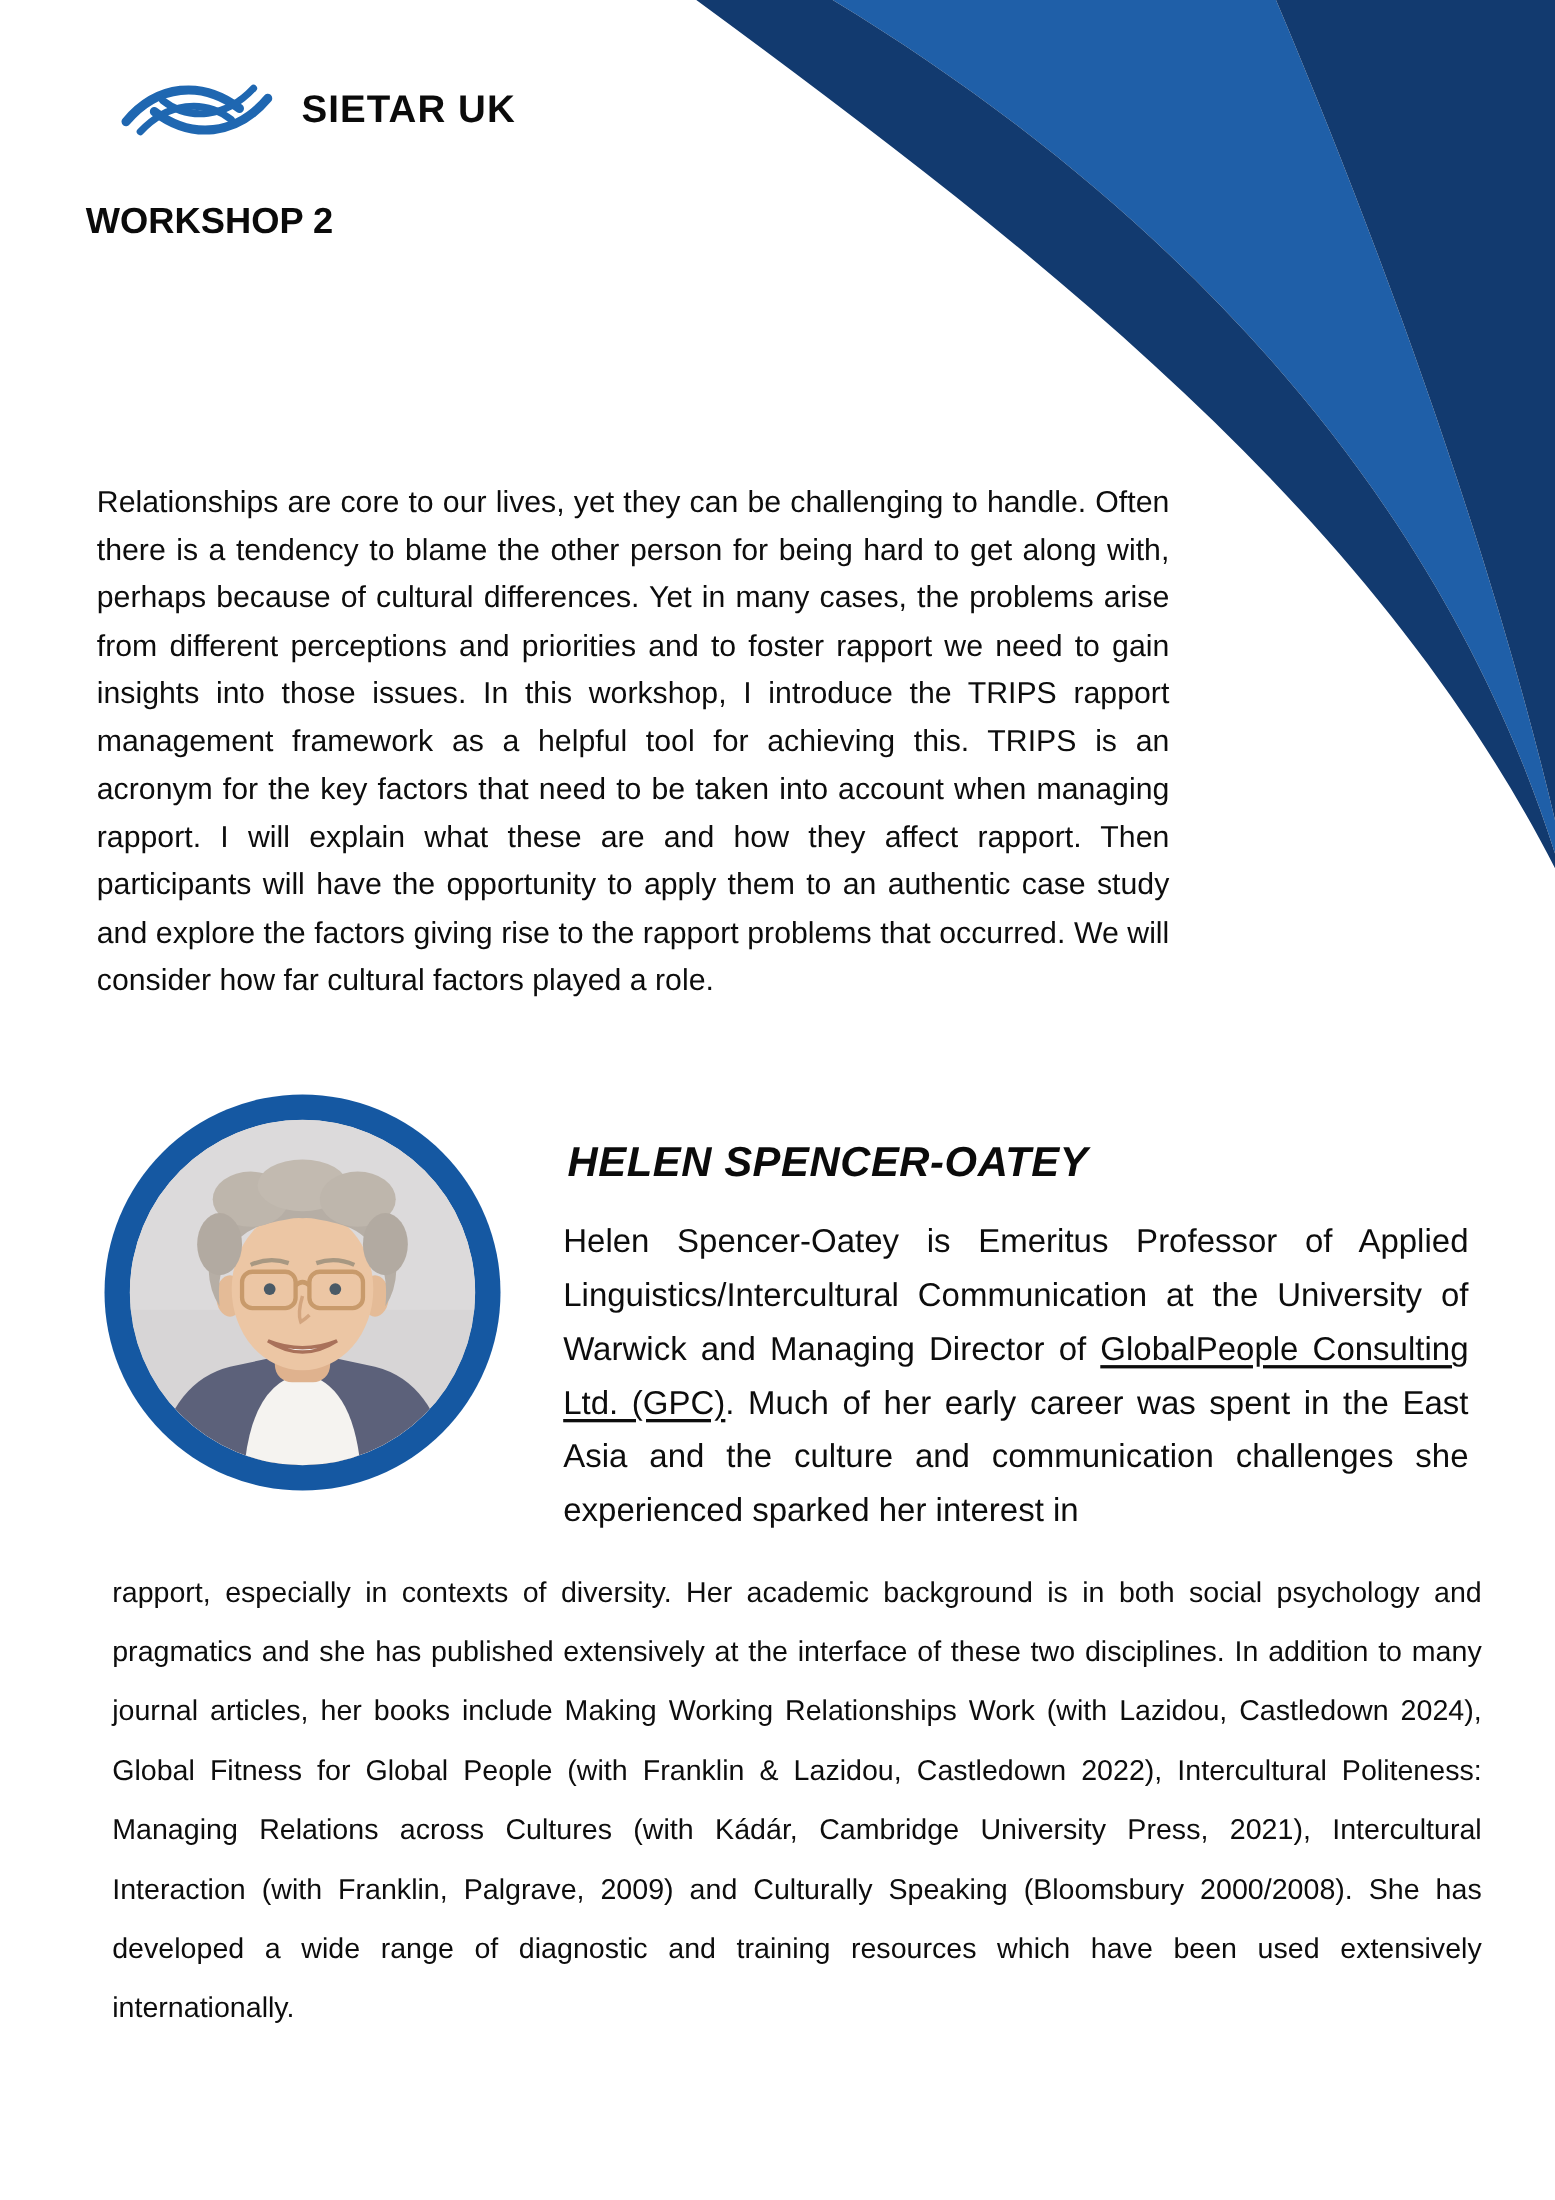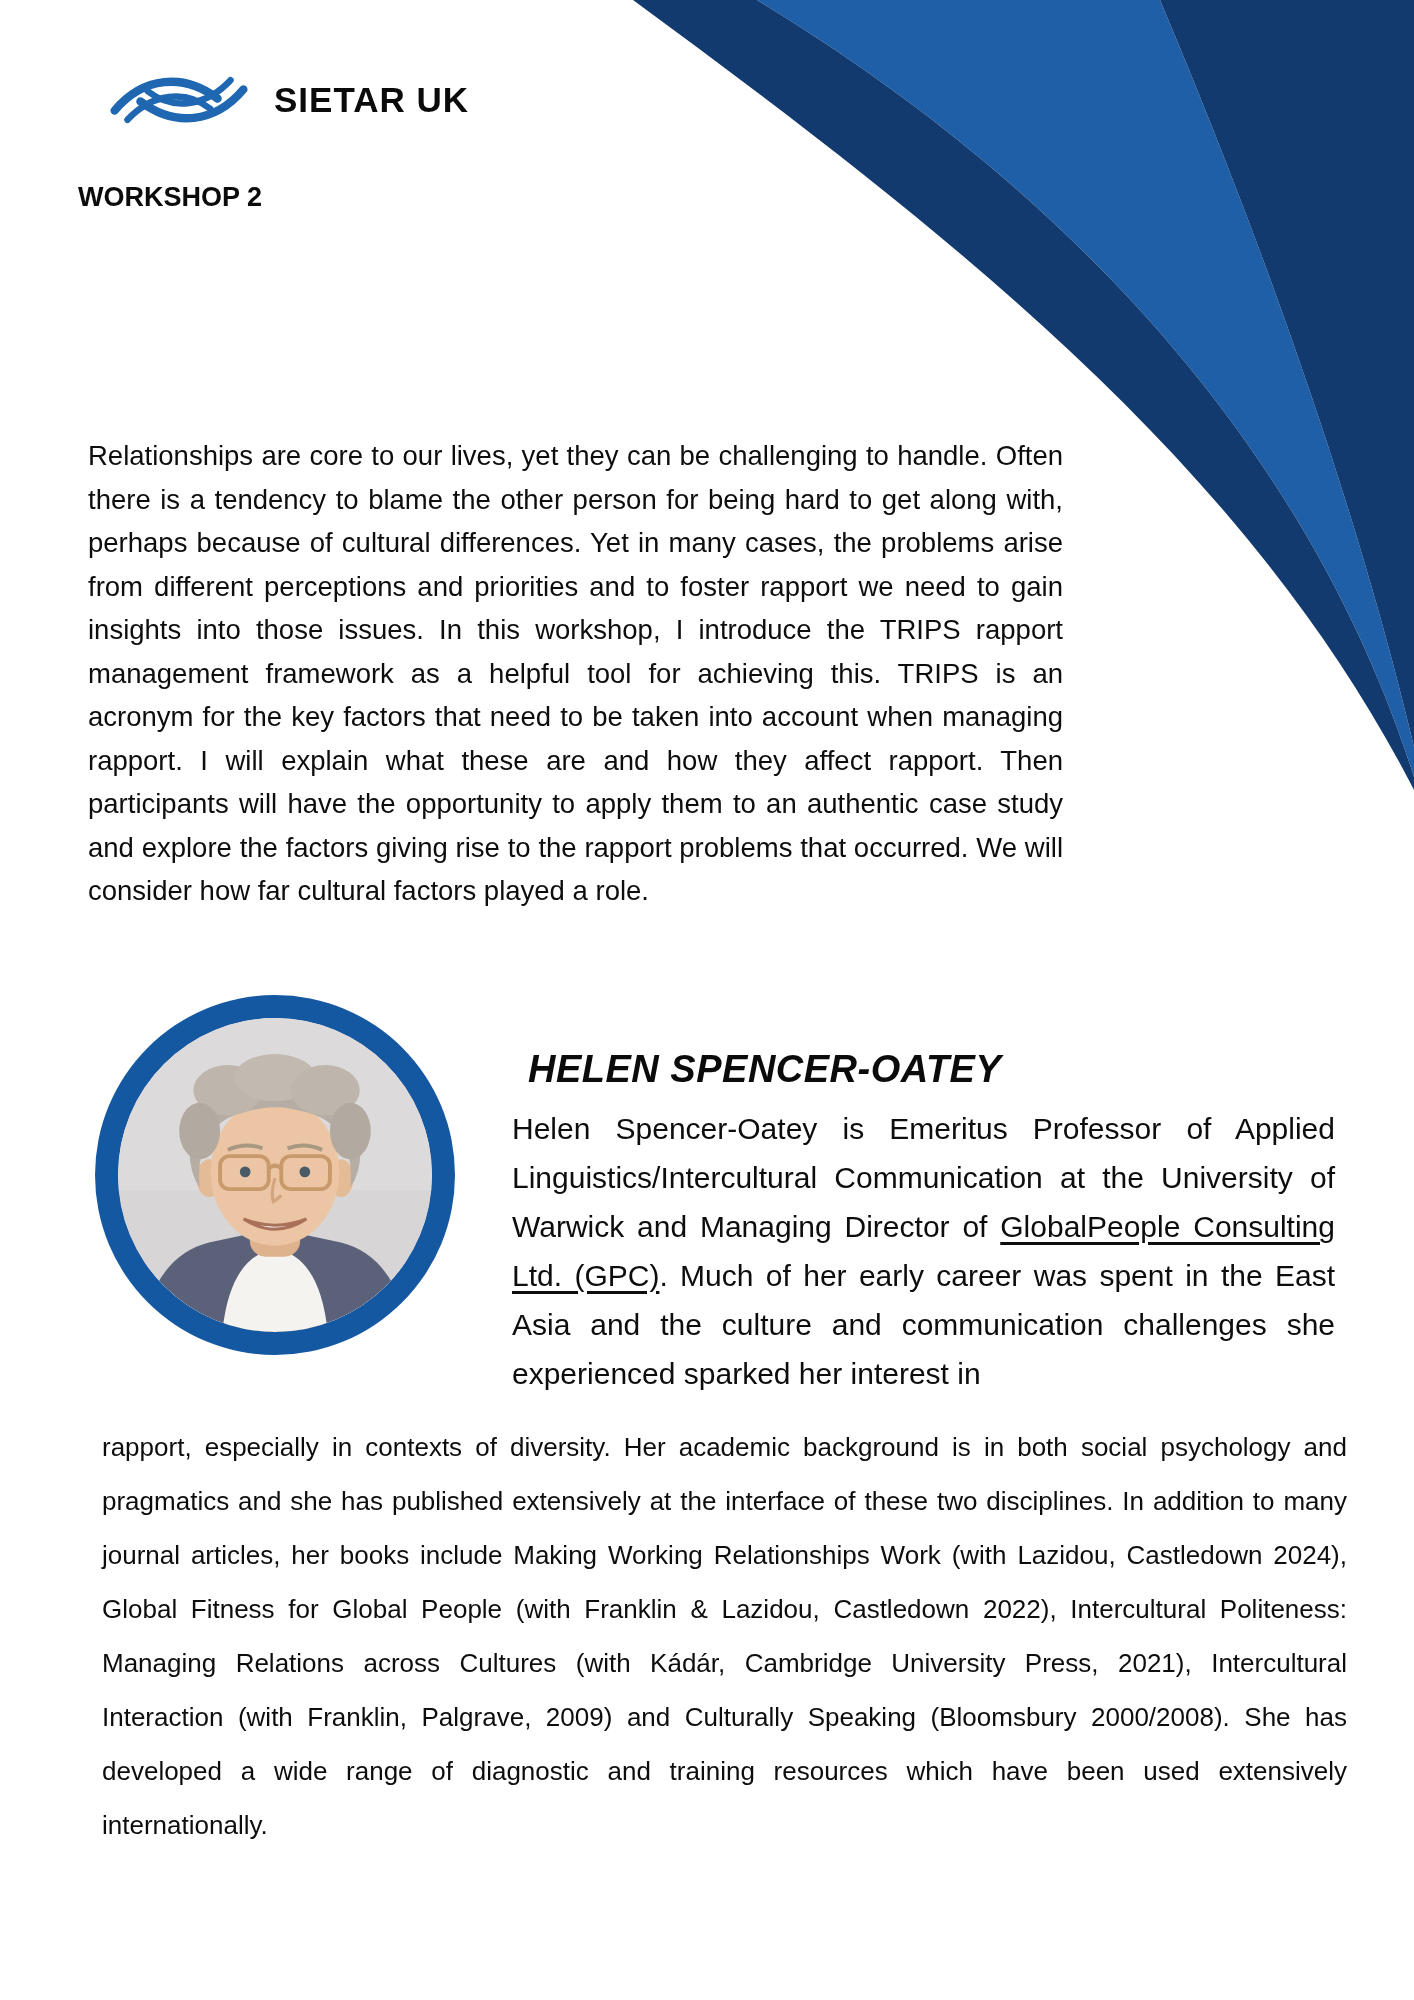--- a/index.html
+++ b/index.html
@@ -17,21 +17,21 @@
   }
   .sw-dark{fill:#123a6f;}
   .sw-light{fill:#1f5fa8;}
   .layer{position:absolute;z-index:1;}
 
   .brand{left:110px;top:60px;display:flex;align-items:center;gap:26px;}
   .brand-logo{width:138px;height:80px;display:block;}
   .brand-logo path{stroke:#1f67b1;fill:none;stroke-linecap:round;}
   .brand-name{font-size:35px;font-weight:bold;letter-spacing:1px;color:#0b0b0b;}
 
-  .workshop-label{left:78px;top:182px;font-size:27px;font-weight:bold;color:#0b0b0b;}
+  .workshop-label{left:78px;top:182px;font-size:33px;font-weight:bold;color:#0b0b0b;}
 
   .title{
     left:78px;top:258px;width:900px;margin:0;
     font-size:35px;line-height:45px;font-weight:bold;
     color:#1e4f98;white-space:pre-line;letter-spacing:0.2px;
   }
 
   .description{
     left:78px;top:424px;width:975px;margin:10px;
     font-size:27.5px;line-height:43.5px;
@@ -42,21 +42,21 @@
     left:95px;top:995px;width:360px;height:360px;
     border-radius:50%;
     background:#1558a2;
     display:flex;align-items:center;justify-content:center;
   }
   .avatar{
     width:314px;height:314px;border-radius:50%;display:block;background:#d7d5d6;
   }
 
   .speaker-name{
-    left:512px;top:1032px;margin:16px;
+    left:512px;top:1032px;margin:4px;
     font-size:38px;font-weight:bold;font-style:italic;
     color:#0b0b0b;letter-spacing:0.5px;
   }
 
   .bio-side{
     left:512px;top:1104px;width:823px;margin:0;
     font-size:30px;line-height:49px;
     text-align:justify;text-justify:inter-word;color:#0d0d0d;
   }
   .bio-link{

